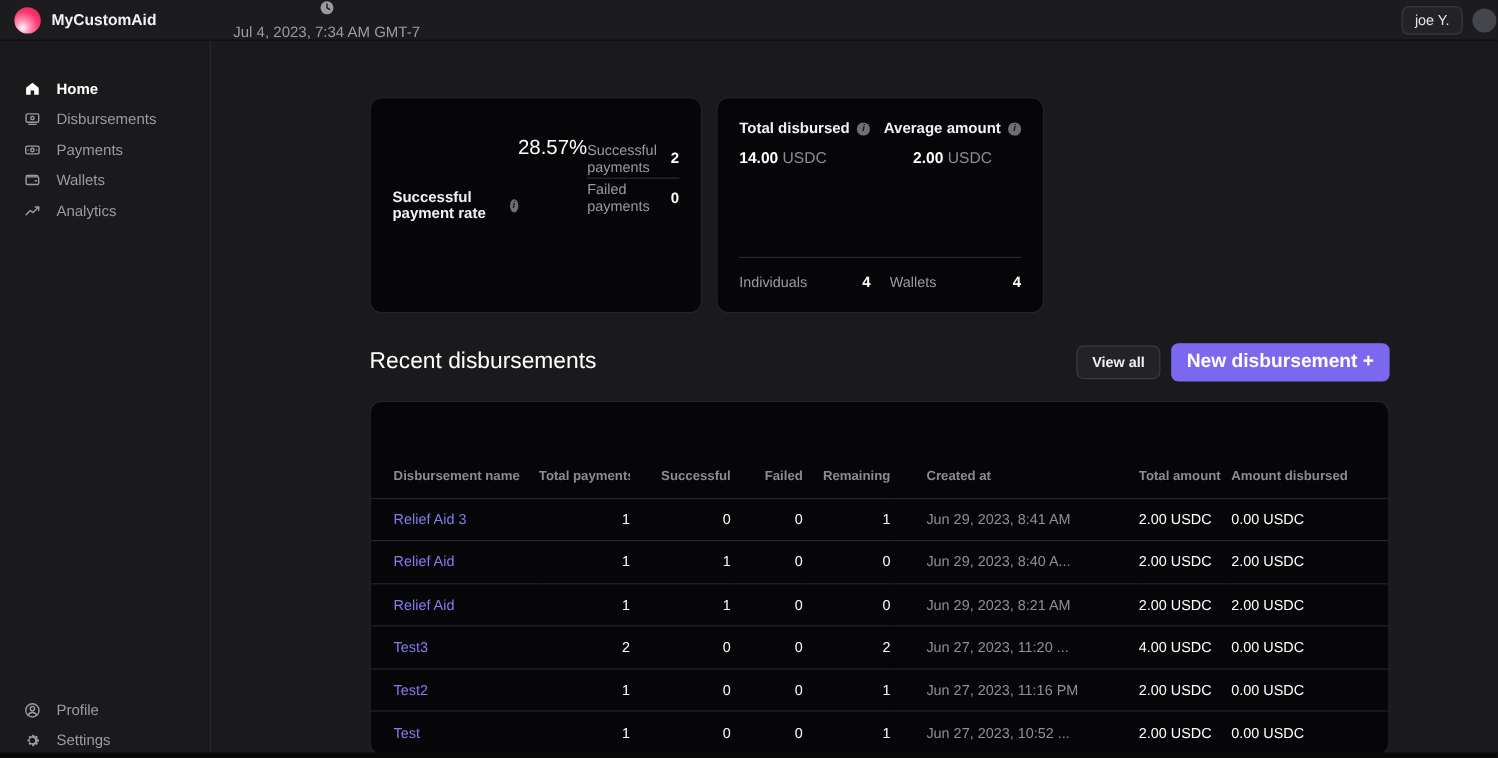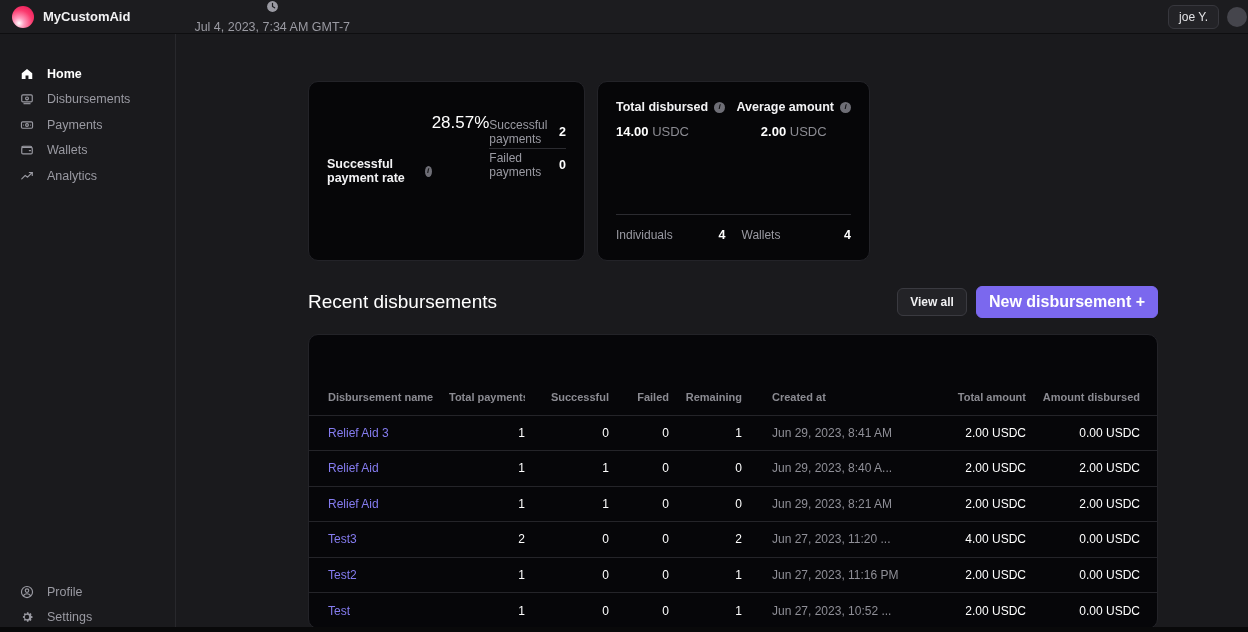--- a/index.html
+++ b/index.html
@@ -172,21 +172,21 @@
   }
   td {
     height: 35.5px;
     font-size: 12px; color: #ffffff;
     border-top: 1px solid #242429;
     white-space: nowrap; overflow: hidden;
   }
   .c-name { text-align: left; padding-left: 19px; }
   .c-num  { text-align: right; padding-right: 0; }
   .c-date { text-align: left; padding-left: 30px; }
-  .c-amt  { text-align: right; }
+  .c-amt  { text-align: left; }
   col.w-name { width: 140px; } col.w-tp { width: 76px; } col.w-s { width: 84px; }
   col.w-f { width: 60px; } col.w-r { width: 73px; } col.w-c { width: 207px; }
   col.w-ta { width: 77px; } col.w-ad { width: 133px; }
   td.c-amt:last-child, th.c-amt:last-child { padding-right: 19px; }
   td.c-date { color: #8f8f97; }
   .name-link { color: var(--link); cursor: pointer; }
 
   .bottom-strip {
     position: absolute; left: 0; bottom: 0;
     width: 100%; height: 5px;

